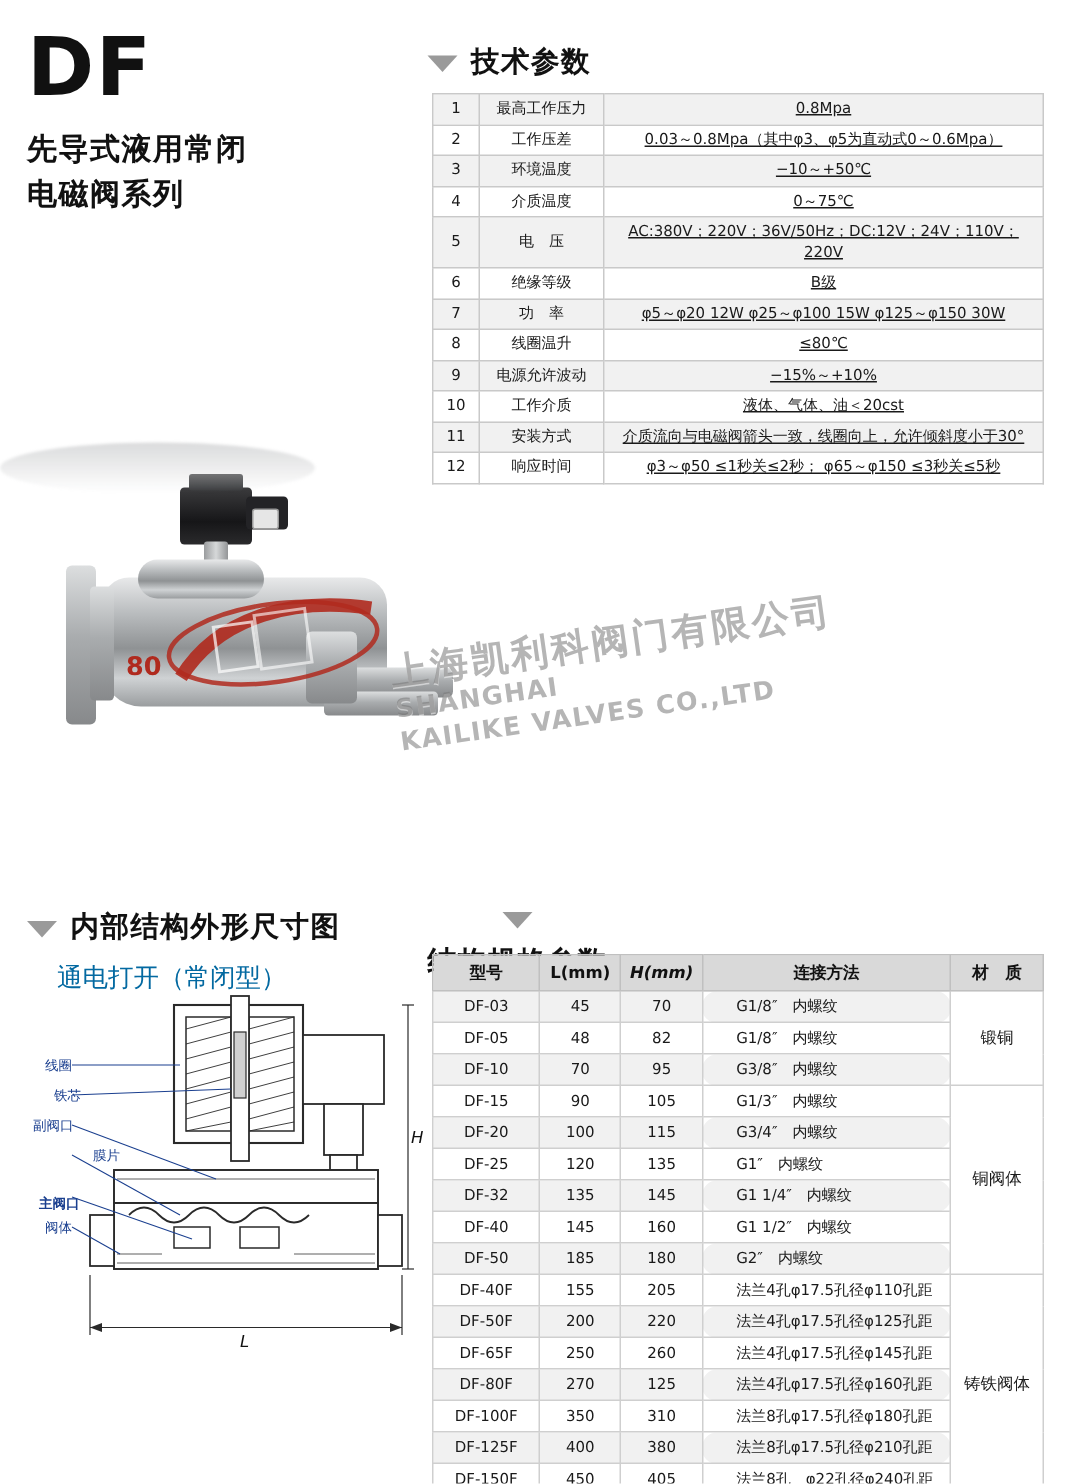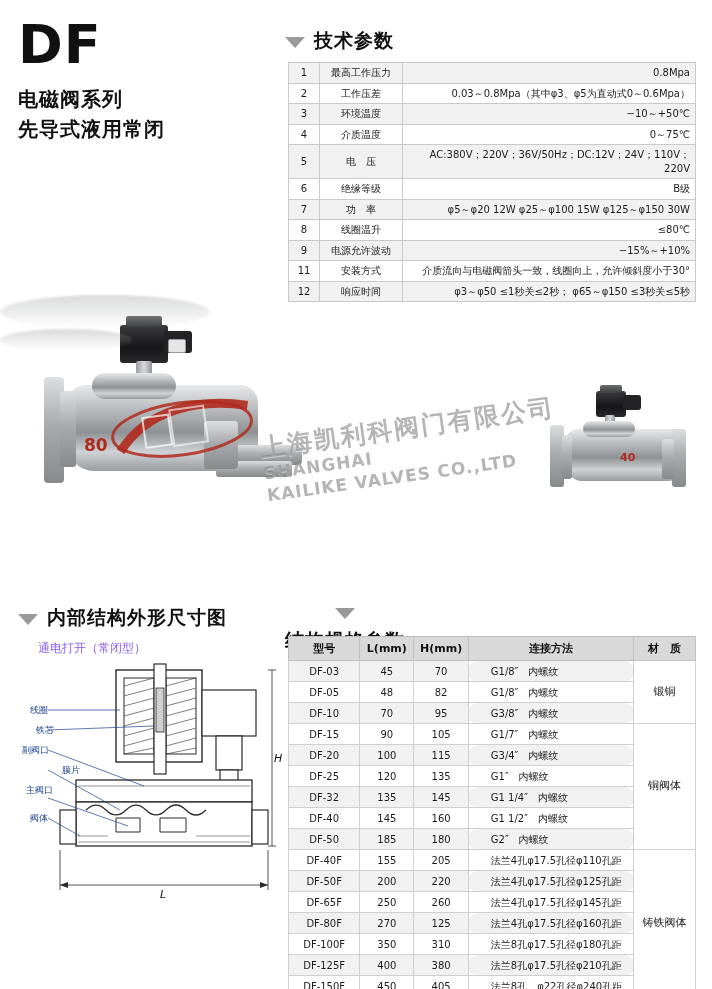--- a/index.html
+++ b/index.html
@@ -44,21 +44,21 @@
     border:1px solid #c9c9c9;
     padding:3px 5px;
     line-height:1.35;
     vertical-align:middle;
     color:#1a1a1a;
   }
   .spec-table tr:nth-child(odd){background:#f1f1f1;}
   .spec-table tr:nth-child(even){background:#ffffff;}
   .spec-table .c-no{width:20px;text-align:center;}
   .spec-table .c-name{width:72px;text-align:center;letter-spacing:0px;}
-  .spec-table .c-val{text-align:right;}
+  .spec-table .c-val{text-align:center;text-decoration:underline;}
 
   
   .photo-area{position:absolute;left:0;top:295px;width:564px;height:290px;}
 
   
   .valve{position:absolute;}
   .body-main{
     background:linear-gradient(180deg,#e8e9ea 0%,#b9bcbe 28%,#8f9294 55%,#cfd2d4 78%,#9a9d9f 100%);
     border-radius:10px;
   }
@@ -103,21 +103,21 @@
   }
   .wm-cn{font-size:25px;letter-spacing:2px;}
   .wm-en{font-size:17px;letter-spacing:1px;}
   .wm-logo{
     position:absolute;left:0px;top:26px;width:155px;height:60px;
     transform:rotate(-8deg);
   }
 
   
   .draw-caption{
-    position:absolute;left:38px;top:640px;font-size:12px;color:#8b5cf6;
+    position:absolute;left:38px;top:640px;font-size:17px;color:#0369a1;
   }
   .drawing{position:absolute;left:20px;top:660px;width:260px;height:300px;}
   .dlabel{position:absolute;font-size:9px;color:#1a3f8f;}
   .dletter{position:absolute;font-size:11px;color:#111;font-style:italic;}
 
   
   .struct-table{
     position:absolute;left:288px;top:636px;width:408px;
     border-collapse:collapse;font-size:10px;
   }
@@ -135,22 +135,22 @@
   .struct-table td.mat{background:#ffffff;font-size:11px;}
 </style>
 </head>
 <body>
 
 <div class="page">
 
   <div class="title-block">
     <div class="df-title">DF</div>
     <div class="df-sub">
+      <div>先导式液用常闭</div>
       <div>电磁阀系列</div>
-      <div>先导式液用常闭</div>
     </div>
   </div>
 
   <div class="sec-head" style="left:285px;top:28px;">
     <span class="tri"></span>
     <span class="sec-title">技术参数</span>
   </div>
 
   <table class="spec-table">
     <tbody>
@@ -191,20 +191,25 @@
       </tr>
       <tr>
         <td class="c-no">8</td>
         <td class="c-name">线圈温升</td>
         <td class="c-val">≤80℃</td>
       </tr>
       <tr>
         <td class="c-no">9</td>
         <td class="c-name">电源允许波动</td>
         <td class="c-val">−15%～+10%</td>
+      </tr>
+      <tr>
+        <td class="c-no">10</td>
+        <td class="c-name">工作介质</td>
+        <td class="c-val">液体、气体、油＜20cst</td>
       </tr>
       <tr>
         <td class="c-no">11</td>
         <td class="c-name">安装方式</td>
         <td class="c-val">介质流向与电磁阀箭头一致，线圈向上，允许倾斜度小于30°</td>
       </tr>
       <tr>
         <td class="c-no">12</td>
         <td class="c-name">响应时间</td>
         <td class="c-val">φ3～φ50  ≤1秒关≤2秒；  φ65～φ150   ≤3秒关≤5秒</td>
@@ -228,34 +233,20 @@
       <div class="valve flange" style="left:44px;top:82px;width:20px;height:106px;border-radius:4px;"></div>
       <div class="valve flange" style="left:60px;top:96px;width:16px;height:76px;border-radius:3px;"></div>
       <div class="valve flange" style="left:206px;top:150px;width:96px;height:20px;border-radius:4px;"></div>
       <div class="valve flange" style="left:216px;top:166px;width:76px;height:16px;border-radius:3px;"></div>
       <div class="valve flange" style="left:204px;top:126px;width:34px;height:48px;border-radius:4px;"></div>
       <span class="size-num" style="left:84px;top:140px;font-size:17px;">80</span>
       <div class="reflection" style="left:60px;top:182px;width:210px;height:34px;"></div>
     </div>
 
 
-    <div>
-      <div class="valve coil" style="left:596px;top:96px;width:30px;height:26px;"></div>
-      <div class="valve coil-top" style="left:600px;top:90px;width:22px;height:8px;"></div>
-      <div class="valve coil" style="left:623px;top:100px;width:18px;height:15px;background:#232326;"></div>
-      <div class="valve stem" style="left:605px;top:120px;width:10px;height:16px;"></div>
-      <div class="valve body-main" style="left:566px;top:134px;width:118px;height:52px;border-radius:12px 12px 16px 16px;"></div>
-      <div class="valve body-main" style="left:583px;top:126px;width:52px;height:16px;border-radius:8px;"></div>
-      <div class="valve flange" style="left:550px;top:130px;width:14px;height:62px;border-radius:3px;"></div>
-      <div class="valve flange" style="left:562px;top:140px;width:10px;height:44px;border-radius:3px;"></div>
-      <div class="valve flange" style="left:672px;top:134px;width:14px;height:58px;border-radius:3px;"></div>
-      <div class="valve flange" style="left:662px;top:144px;width:12px;height:40px;border-radius:3px;"></div>
-      <span class="size-num" style="left:620px;top:156px;font-size:11px;">40</span>
-      <div class="reflection" style="left:562px;top:188px;width:132px;height:22px;"></div>
-    </div>
   </div>
 
   <div class="watermark">
     <div class="wm-logo">
       <svg width="155" height="60" viewBox="0 0 155 60">
         <ellipse cx="72" cy="30" rx="70" ry="26" fill="none" stroke="#b02a1e" stroke-width="3" opacity="0.85"></ellipse>
         <path d="M8,44 C40,6 92,2 140,16" fill="none" stroke="#b02a1e" stroke-width="9" opacity="0.9"></path>
         <path d="M34,14 L60,14 L60,44 L34,44 Z" fill="none" stroke="#ffffff" stroke-width="2" opacity="0.7"></path>
         <path d="M62,10 L96,10 L96,46 L62,46 Z" fill="none" stroke="#ffffff" stroke-width="2" opacity="0.6"></path>
       </svg>
@@ -347,32 +338,32 @@
         <line x1="40" y1="190" x2="40" y2="230"></line>
         <line x1="248" y1="190" x2="248" y2="230"></line>
         <path d="M40,225 l8,-3 v6 z" fill="#2a2a2a" stroke="none"></path>
         <path d="M248,225 l-8,-3 v6 z" fill="#2a2a2a" stroke="none"></path>
       </g>
     </svg>
     <span class="dlabel" style="left:10px;top:44px;">线圈</span>
     <span class="dlabel" style="left:16px;top:64px;">铁芯</span>
     <span class="dlabel" style="left:2px;top:84px;">副阀口</span>
     <span class="dlabel" style="left:10px;top:104px;padding-left:32px;">膜片</span>
-    <span class="dlabel" style="left:6px;top:124px;">主阀口</span>
+    <span class="dlabel" style="left:6px;top:136px;font-weight:bold;">主阀口</span>
     <span class="dlabel" style="left:10px;top:152px;">阀体</span>
     <span class="dletter" style="left:254px;top:92px;">H</span>
     <span class="dletter" style="left:140px;top:228px;">L</span>
   </div>
 
   <table class="struct-table">
     <thead>
       <tr>
         <th style="width:70px;">型号</th>
         <th style="width:50px;">L(mm)</th>
-        <th style="width:50px;">H(mm)</th>
+        <th style="width:50px;font-style:italic;">H(mm)</th>
         <th style="width:170px;">连接方法</th>
         <th style="width:60px;">材　质</th>
       </tr>
     </thead>
     <tbody>
       <tr>
         <td>DF-03</td>
         <td>45</td>
         <td>70</td>
         <td class="conn">G1/8″　内螺纹</td>
@@ -387,21 +378,21 @@
       <tr>
         <td>DF-10</td>
         <td>70</td>
         <td>95</td>
         <td class="conn">G3/8″　内螺纹</td>
       </tr>
       <tr>
         <td>DF-15</td>
         <td>90</td>
         <td>105</td>
-        <td class="conn">G1/7″　内螺纹</td>
+        <td class="conn">G1/3″　内螺纹</td>
         <td class="mat" rowspan="6">铜阀体</td>
       </tr>
       <tr>
         <td>DF-20</td>
         <td>100</td>
         <td>115</td>
         <td class="conn">G3/4″　内螺纹</td>
       </tr>
       <tr>
         <td>DF-25</td>

